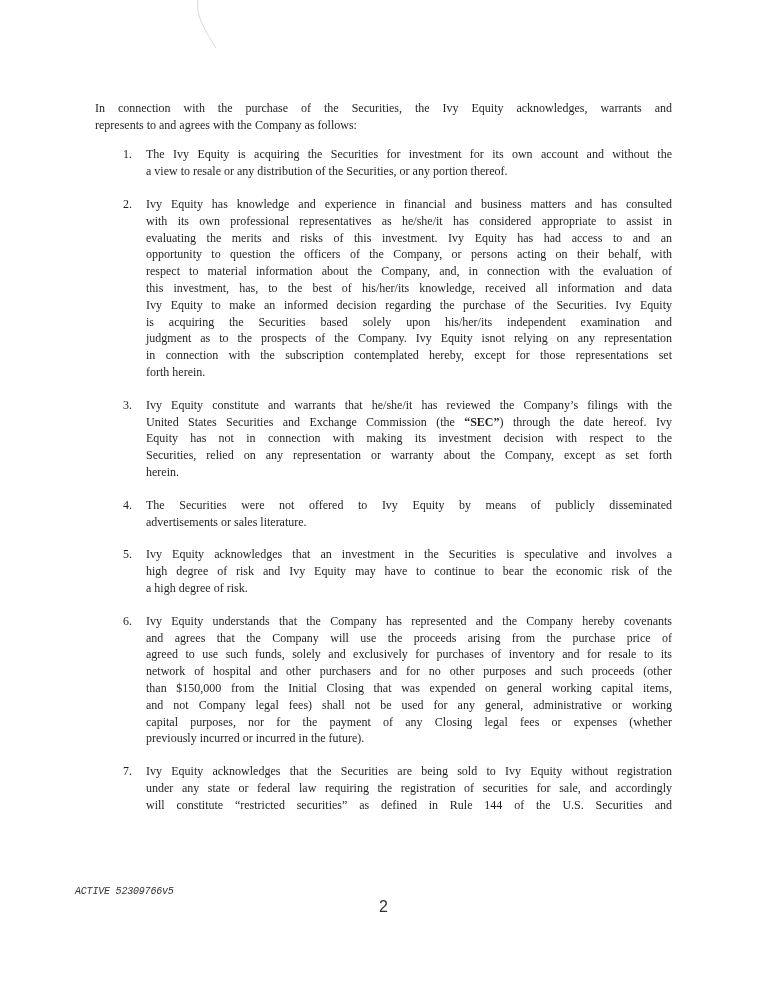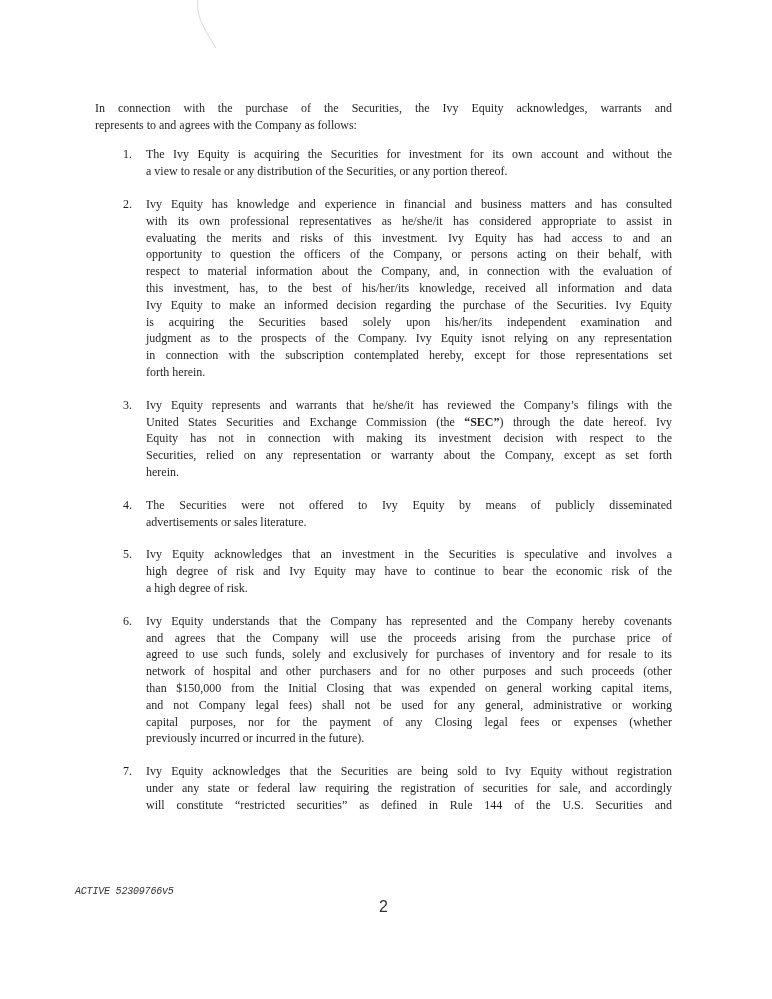--- a/index.html
+++ b/index.html
@@ -122,21 +122,21 @@
           <span class="line">Ivy Equity to make an informed decision regarding the purchase of the Securities. Ivy Equity</span>
           <span class="line">is acquiring the Securities based solely upon his/her/its independent examination and</span>
           <span class="line">judgment as to the prospects of the Company. Ivy Equity isnot relying on any representation</span>
           <span class="line">in connection with the subscription contemplated hereby, except for those representations set</span>
           <span class="line last">forth herein.</span>
         </div>
       </li>
       <li class="list-item">
         <span class="item-number">3.</span>
         <div class="item-lines">
-          <span class="line">Ivy Equity represents and warrants that he/she/it has reviewed the Company’s filings with the</span>
+          <span class="line">Ivy Equity constitute and warrants that he/she/it has reviewed the Company’s filings with the</span>
           <span class="line"><span>United States Securities and Exchange Commission (the </span><span class="bold">“SEC”</span><span>) through the date hereof. Ivy</span></span>
           <span class="line">Equity has not in connection with making its investment decision with respect to the</span>
           <span class="line">Securities, relied on any representation or warranty about the Company, except as set forth</span>
           <span class="line last">herein.</span>
         </div>
       </li>
       <li class="list-item">
         <span class="item-number">4.</span>
         <div class="item-lines">
           <span class="line">The Securities were not offered to Ivy Equity by means of publicly disseminated</span>

